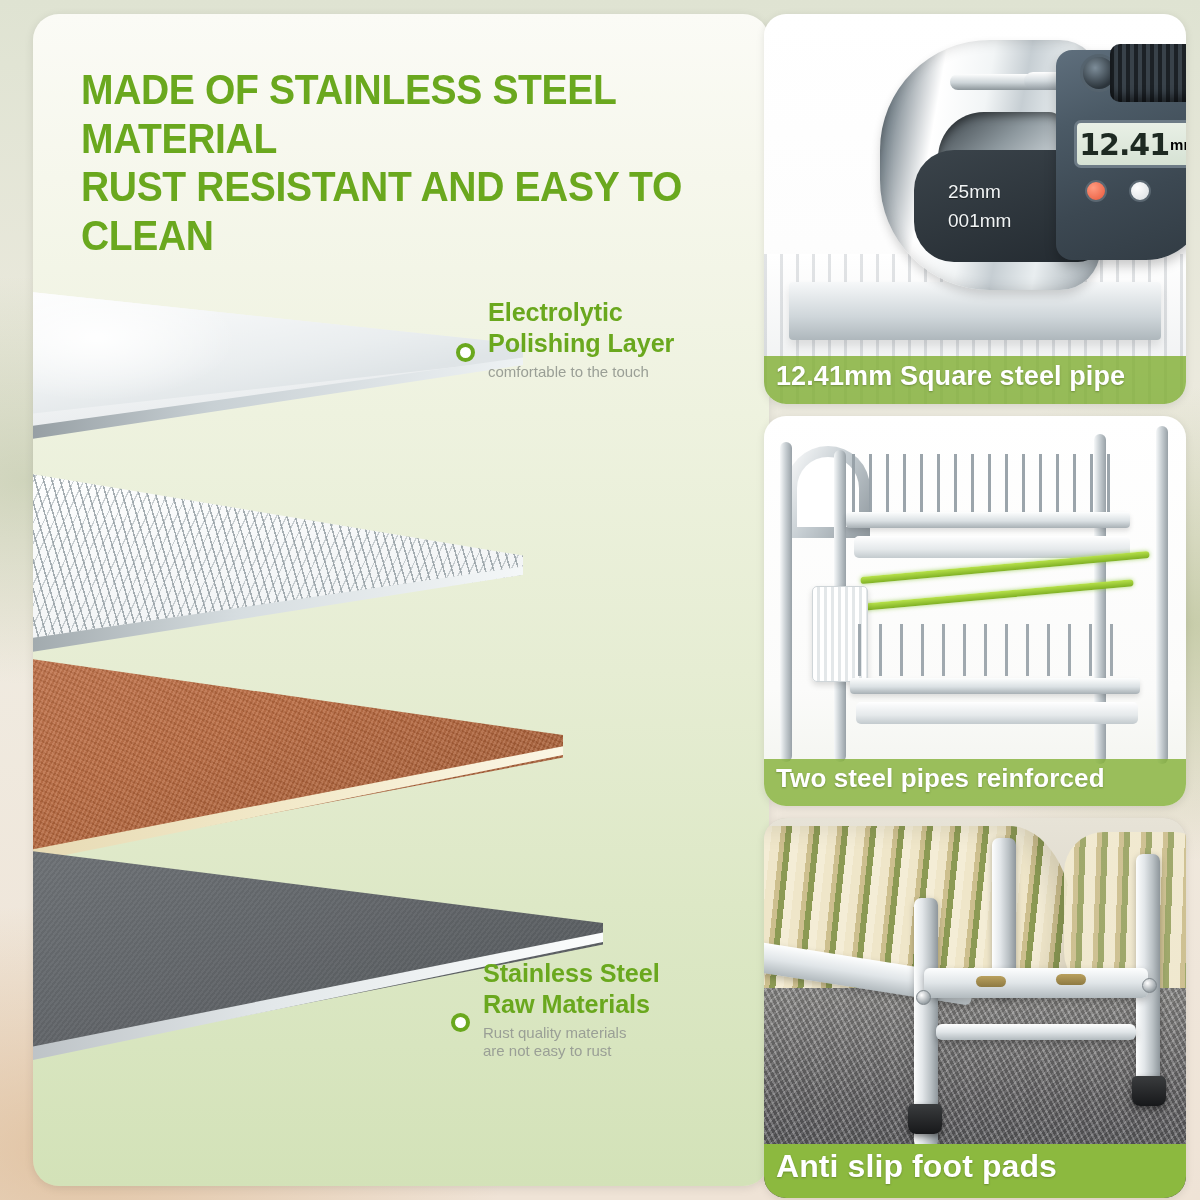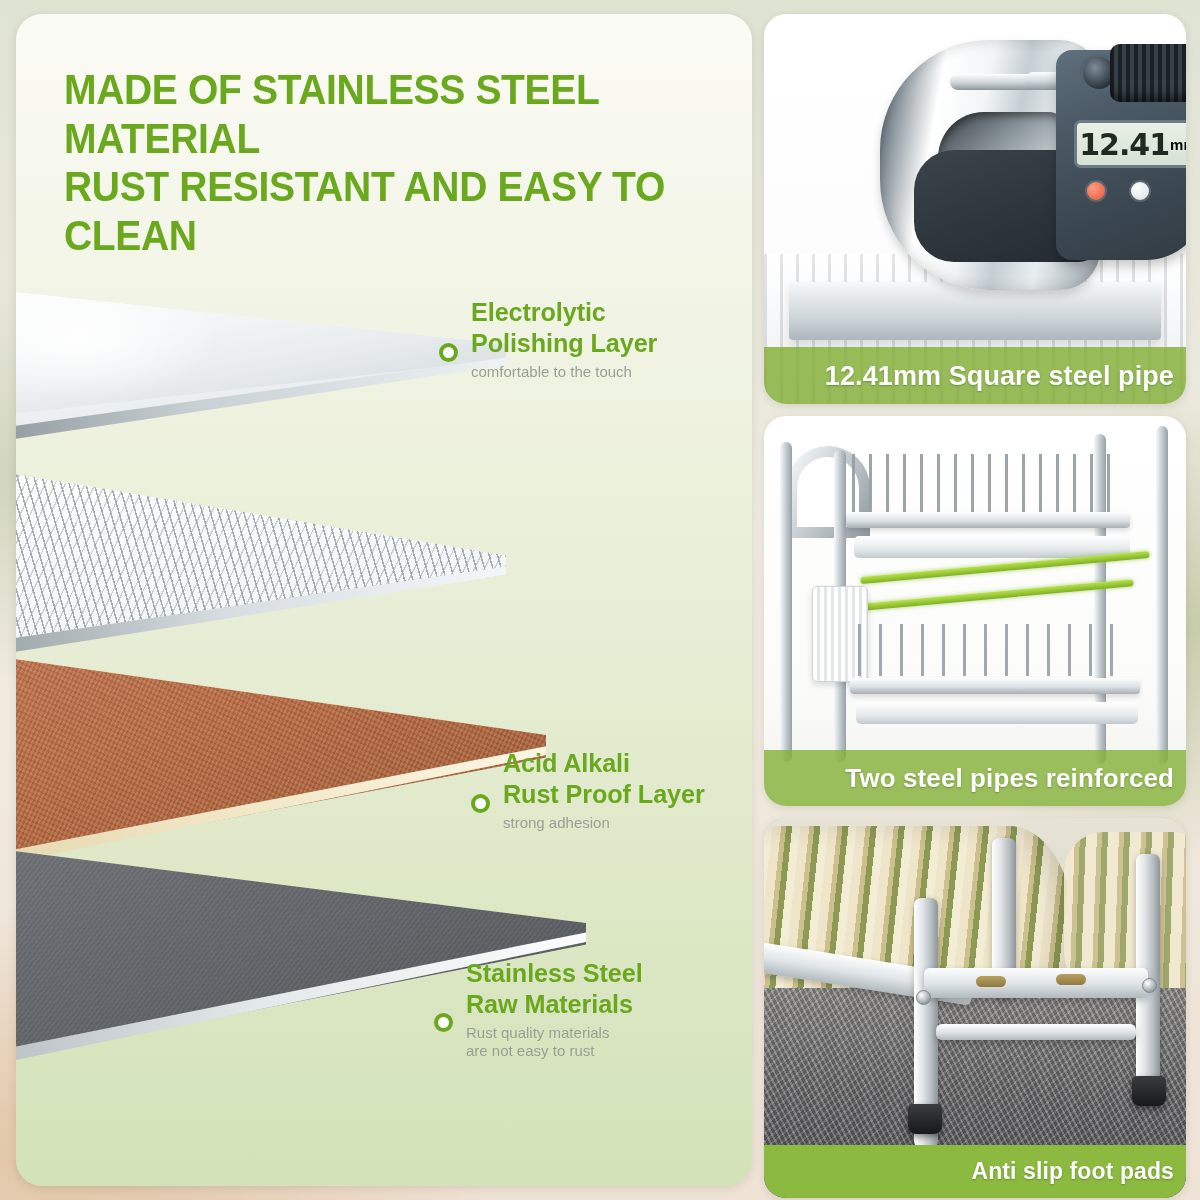--- a/index.html
+++ b/index.html
@@ -23,21 +23,21 @@
       radial-gradient(700px 400px at 6% 96%, rgba(214,170,122,.55), rgba(214,170,122,0) 62%),
       radial-gradient(420px 300px at 2% 40%, rgba(150,170,120,.35), rgba(150,170,120,0) 68%),
       radial-gradient(500px 360px at 99% 52%, rgba(150,168,104,.45), rgba(150,168,104,0) 66%),
       linear-gradient(180deg,#dfe3d2 0%, #f0ece2 45%, #efe3d6 100%);
     z-index: 0;
   }
 
   
   .panel-left {
     position: absolute;
-    left: 16px; top: 14px; width: 736px; height: 1172px;
+    left: 33px; top: 14px; width: 736px; height: 1172px;
     border-radius: 26px;
     overflow: hidden;
     background: linear-gradient(180deg,
         #fbfbf6 0%, #f6f7ec 14%, #eef2df 34%,
         #e6edd3 56%, #dde8c6 76%, #d3e2b8 100%);
     box-shadow: 0 2px 10px rgba(0,0,0,.10);
     z-index: 2;
   }
 
   .headline {
@@ -163,28 +163,28 @@
     border-radius: 22px;
     overflow: hidden;
     background: #ffffff;
     box-shadow: 0 2px 9px rgba(0,0,0,.10);
   }
   .card + .card { margin-top: 12px; text-decoration: underline; }
   .card-caption {
     position: absolute; left: 0; right: 0; bottom: 0;
     color: #ffffff;
     font-weight: 700;
-    text-align: right;
+    text-align: left;
     line-height: 1.12;
     letter-spacing: .1px;
     text-shadow: 0 1px 2px rgba(40,60,10,.35);
-    padding: 14px 12px 13px;
+    padding: 5px 12px 13px;
     margin-top: 36px;
   }
-  .cap-solid  { background: #8cb93f; font-size: 23px; }
+  .cap-solid  { background: #8cb93f; font-size: 32px; }
   .cap-trans  { background: rgba(131,176,54,.82); font-size: 27px; }
   .cap-trans2 { background: rgba(131,176,54,.80); font-size: 26px; }
 
   
   .card-mic { height: 390px; background: linear-gradient(180deg,#ffffff 0%,#fdfdfd 60%,#f7f7f5 100%); }
   .mic-bg-rack {
     position:absolute; left:0; right:0; bottom:0; height: 150px;
     background:
       repeating-linear-gradient(90deg, rgba(120,130,140,.22) 0 3px, rgba(255,255,255,0) 3px 16px),
       linear-gradient(180deg,#ffffff,#eceeef);
@@ -395,32 +395,20 @@
           <span>Electrolytic</span><br>
           <span>Polishing Layer</span>
         </div>
         <div class="sub">
           <span>comfortable to the touch</span>
         </div>
       </div>
     </div>
 
 
-    <div class="callout c3">
-      <span class="bullet"></span>
-      <div class="txt">
-        <div class="title">
-          <span>Acid Alkali</span><br>
-          <span>Rust Proof Layer</span>
-        </div>
-        <div class="sub">
-          <span>strong adhesion</span>
-        </div>
-      </div>
-    </div>
 
     <div class="callout c4">
       <span class="bullet"></span>
       <div class="txt">
         <div class="title">
           <span>Stainless Steel</span><br>
           <span>Raw Materials</span>
         </div>
         <div class="sub">
           <span>Rust quality materials</span><br>
@@ -434,20 +422,24 @@
 
     <div class="card card-mic">
       <div class="mic-bg-rack"></div>
 
       <div class="mic">
         <div class="mic-cframe"></div>
         <div class="mic-cframe-hole"></div>
         <div class="mic-anvil"></div>
         <div class="mic-spindle"></div>
         <div class="mic-darkpad"></div>
+        <div class="mic-spec">
+          <div>25mm</div>
+          <div>001mm</div>
+        </div>
         <div class="mic-body"></div>
         <div class="mic-knob"></div>
         <div class="mic-thimble"></div>
         <div class="mic-lcd">
           <span class="mic-lcd-val">12.41</span>
           <span class="mic-lcd-unit">mm</span>
         </div>
         <div class="mic-btn mic-btn-red"></div>
         <div class="mic-btn mic-btn-white"></div>
       </div>

